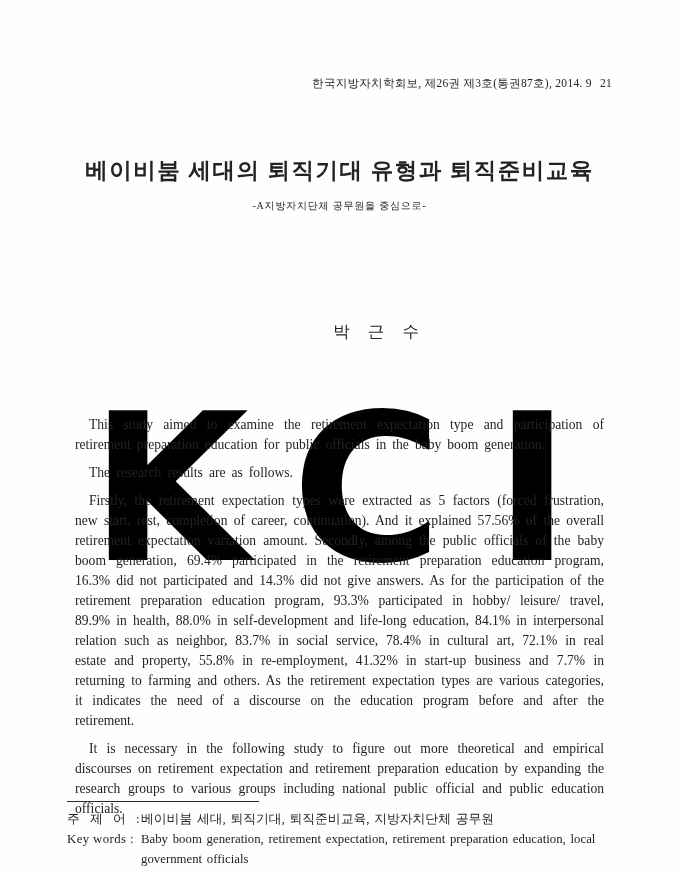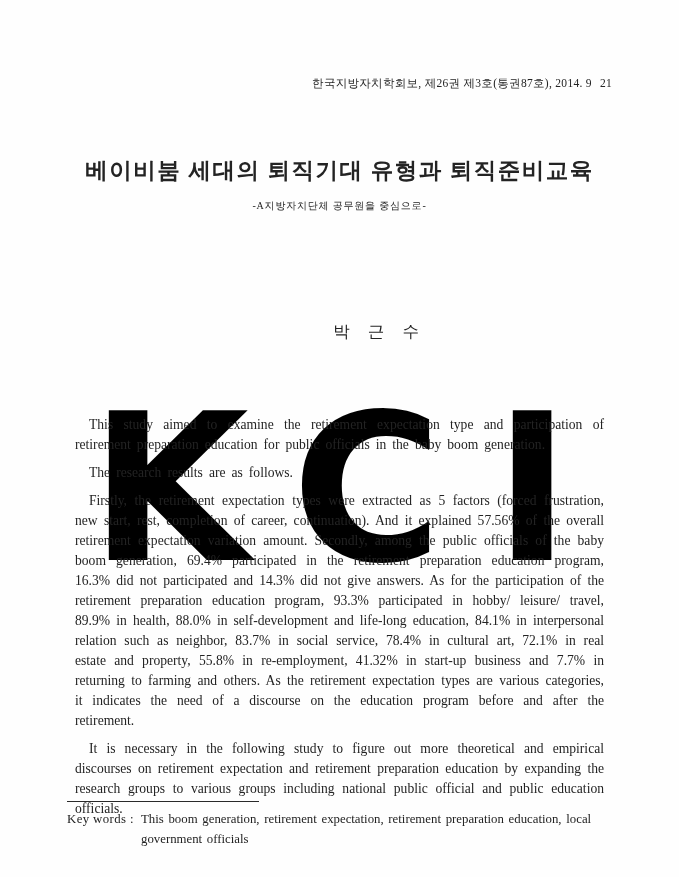--- a/index.html
+++ b/index.html
@@ -146,21 +146,25 @@
     <div class="abstract">
       <p>This study aimed to examine the retirement expectation type and participation of retirement preparation education for public officials in the baby boom generation.</p>
       <p>The research results are as follows.</p>
       <p>Firstly, the retirement expectation types were extracted as 5 factors (forced frustration, new start, rest, completion of career, continuation). And it explained 57.56% of the overall retirement expectation variation amount. Secondly, among the public officials of the baby boom generation, 69.4% participated in the retirement preparation education program, 16.3% did not participated and 14.3% did not give answers. As for the participation of the retirement preparation education program, 93.3% participated in hobby/ leisure/ travel, 89.9% in health, 88.0% in self-development and life-long education, 84.1% in interpersonal relation such as neighbor, 83.7% in social service, 78.4% in cultural art, 72.1% in real estate and property, 55.8% in re-employment, 41.32% in start-up business and 7.7% in returning to farming and others. As the retirement expectation types are various categories, it indicates the need of a discourse on the education program before and after the retirement.</p>
       <p>It is necessary in the following study to figure out more theoretical and empirical discourses on retirement expectation and retirement preparation education by expanding the research groups to various groups including national public official and public education officials.</p>
     </div>
 
     <div class="footnote">
       <div class="footnote-rule"></div>
 
+      <div class="kw-row">
+        <span class="kw-label ko">주 제 어 :</span>
+        <span class="kw-value">베이비붐 세대, 퇴직기대, 퇴직준비교육, 지방자치단체 공무원</span>
+      </div>
 
       <div class="kw-row">
         <span class="kw-label en">Key words :</span>
-        <span class="kw-value">This boom generation, retirement expectation, retirement preparation education, local government officials</span>
+        <span class="kw-value">Baby boom generation, retirement expectation, retirement preparation education, local government officials</span>
       </div>
     </div>
 
   </div>
 </div>
 
 </body></html>

